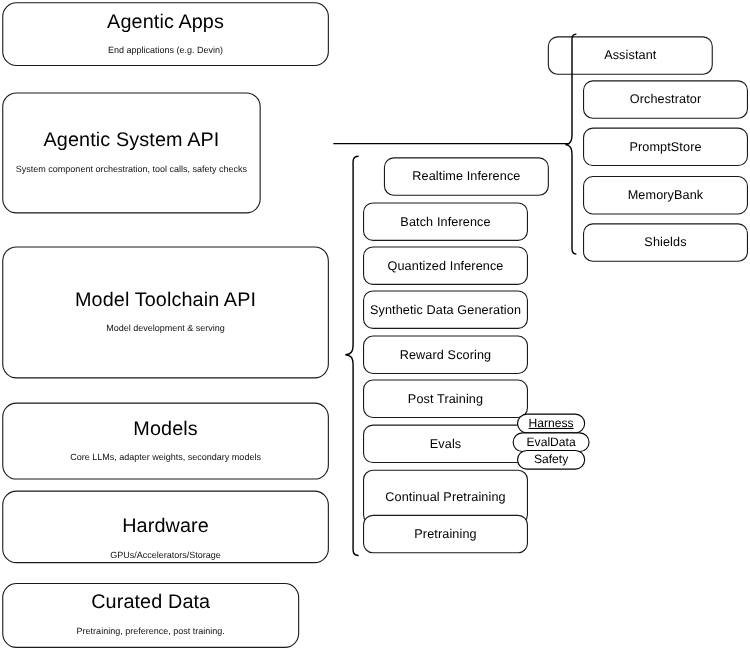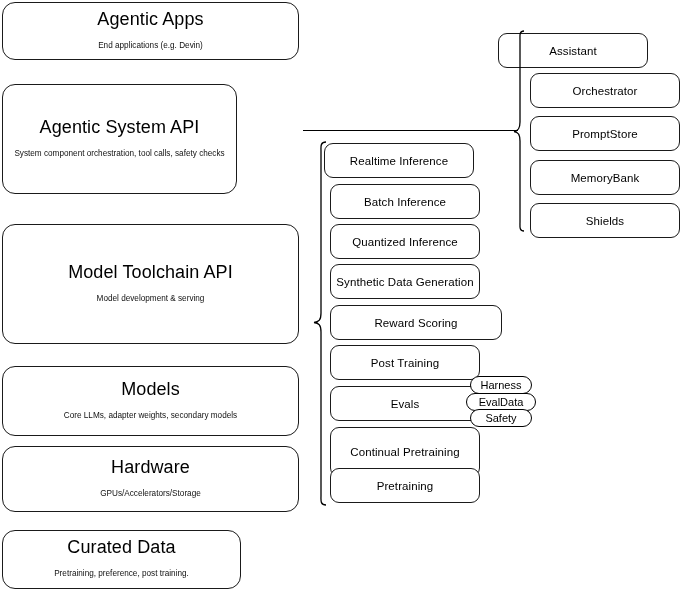--- a/index.html
+++ b/index.html
@@ -106,59 +106,59 @@
   <div class="node layer" style="left:2px;top:224px;width:297px;height:120px;">
     <div class="ttl">Model Toolchain API</div>
     <div class="sub">Model development &amp; serving</div>
   </div>
 
   <div class="node layer" style="left:2px;top:366px;width:297px;height:70px;">
     <div class="ttl">Models</div>
     <div class="sub">Core LLMs, adapter weights, secondary models</div>
   </div>
 
-  <div class="node layer" style="left:2px;top:446px;width:297px;height:66px;">
+  <div class="node layer" style="left:2px;top:446px;width:297px;height:66px;justify-content:flex-end;">
     <div class="ttl">Hardware</div>
     <div class="sub">GPUs/Accelerators/Storage</div>
   </div>
 
-  <div class="node layer" style="left:2px;top:530px;width:239px;height:59px;">
+  <div class="node layer" style="left:2px;top:530px;width:270px;height:59px;">
     <div class="ttl">Curated Data</div>
     <div class="sub">Pretraining, preference, post training.</div>
   </div>
 
-  <div class="node cap" style="left:324px;top:143px;width:150px;height:35px;">
+  <div class="node cap" style="left:349px;top:143px;width:150px;height:35px;">
     <div class="ttl">Realtime Inference</div>
   </div>
   <div class="node cap" style="left:330px;top:224px;width:150px;height:35px;">
     <div class="ttl">Quantized Inference</div>
   </div>
   <div class="node cap" style="left:330px;top:184px;width:150px;height:35px;">
     <div class="ttl">Batch Inference</div>
   </div>
   <div class="node cap" style="left:330px;top:264px;width:150px;height:35px;">
     <div class="ttl">Synthetic Data Generation</div>
   </div>
-  <div class="node cap" style="left:330px;top:305px;width:172px;height:35px;">
+  <div class="node cap" style="left:330px;top:305px;width:150px;height:35px;">
     <div class="ttl">Reward Scoring</div>
   </div>
   <div class="node cap" style="left:330px;top:345px;width:150px;height:35px;">
     <div class="ttl">Post Training</div>
   </div>
   <div class="node cap" style="left:330px;top:386px;width:150px;height:35px;">
     <div class="ttl">Evals</div>
   </div>
   <div class="node cap" style="left:330px;top:427px;width:150px;height:50px;">
     <div class="ttl">Continual Pretraining</div>
   </div>
   <div class="node cap" style="left:330px;top:468px;width:150px;height:35px;">
     <div class="ttl">Pretraining</div>
   </div>
 
-  <div class="pill" style="left:470px;top:376px;width:62px;height:18px;">
+  <div class="pill" style="left:470px;top:376px;width:62px;height:18px;text-decoration:underline;">
     <span>Harness</span>
   </div>
   <div class="pill" style="left:466px;top:393px;width:70px;height:18px;">
     <span>EvalData</span>
   </div>
   <div class="pill" style="left:470px;top:409px;width:62px;height:18px;">
     <span>Safety</span>
   </div>
 
   <div class="node cap" style="left:498px;top:33px;width:150px;height:35px;">

